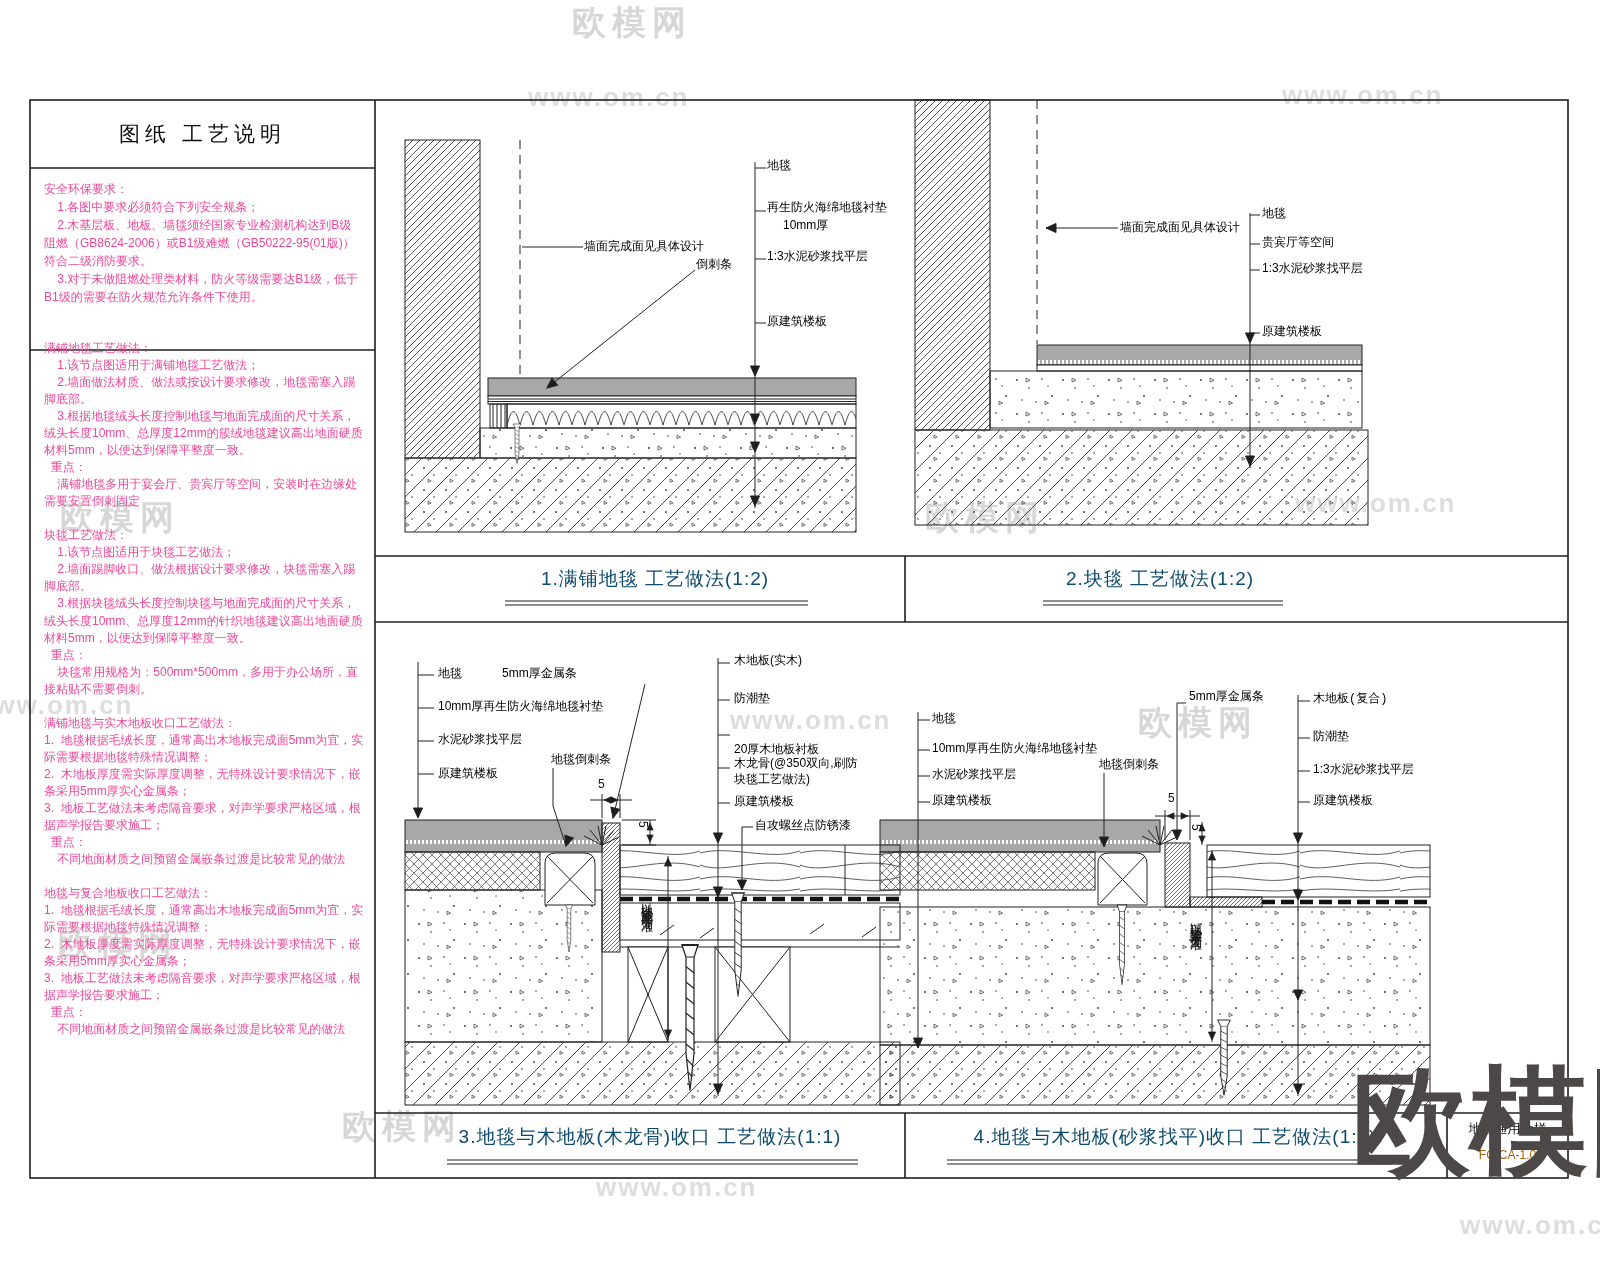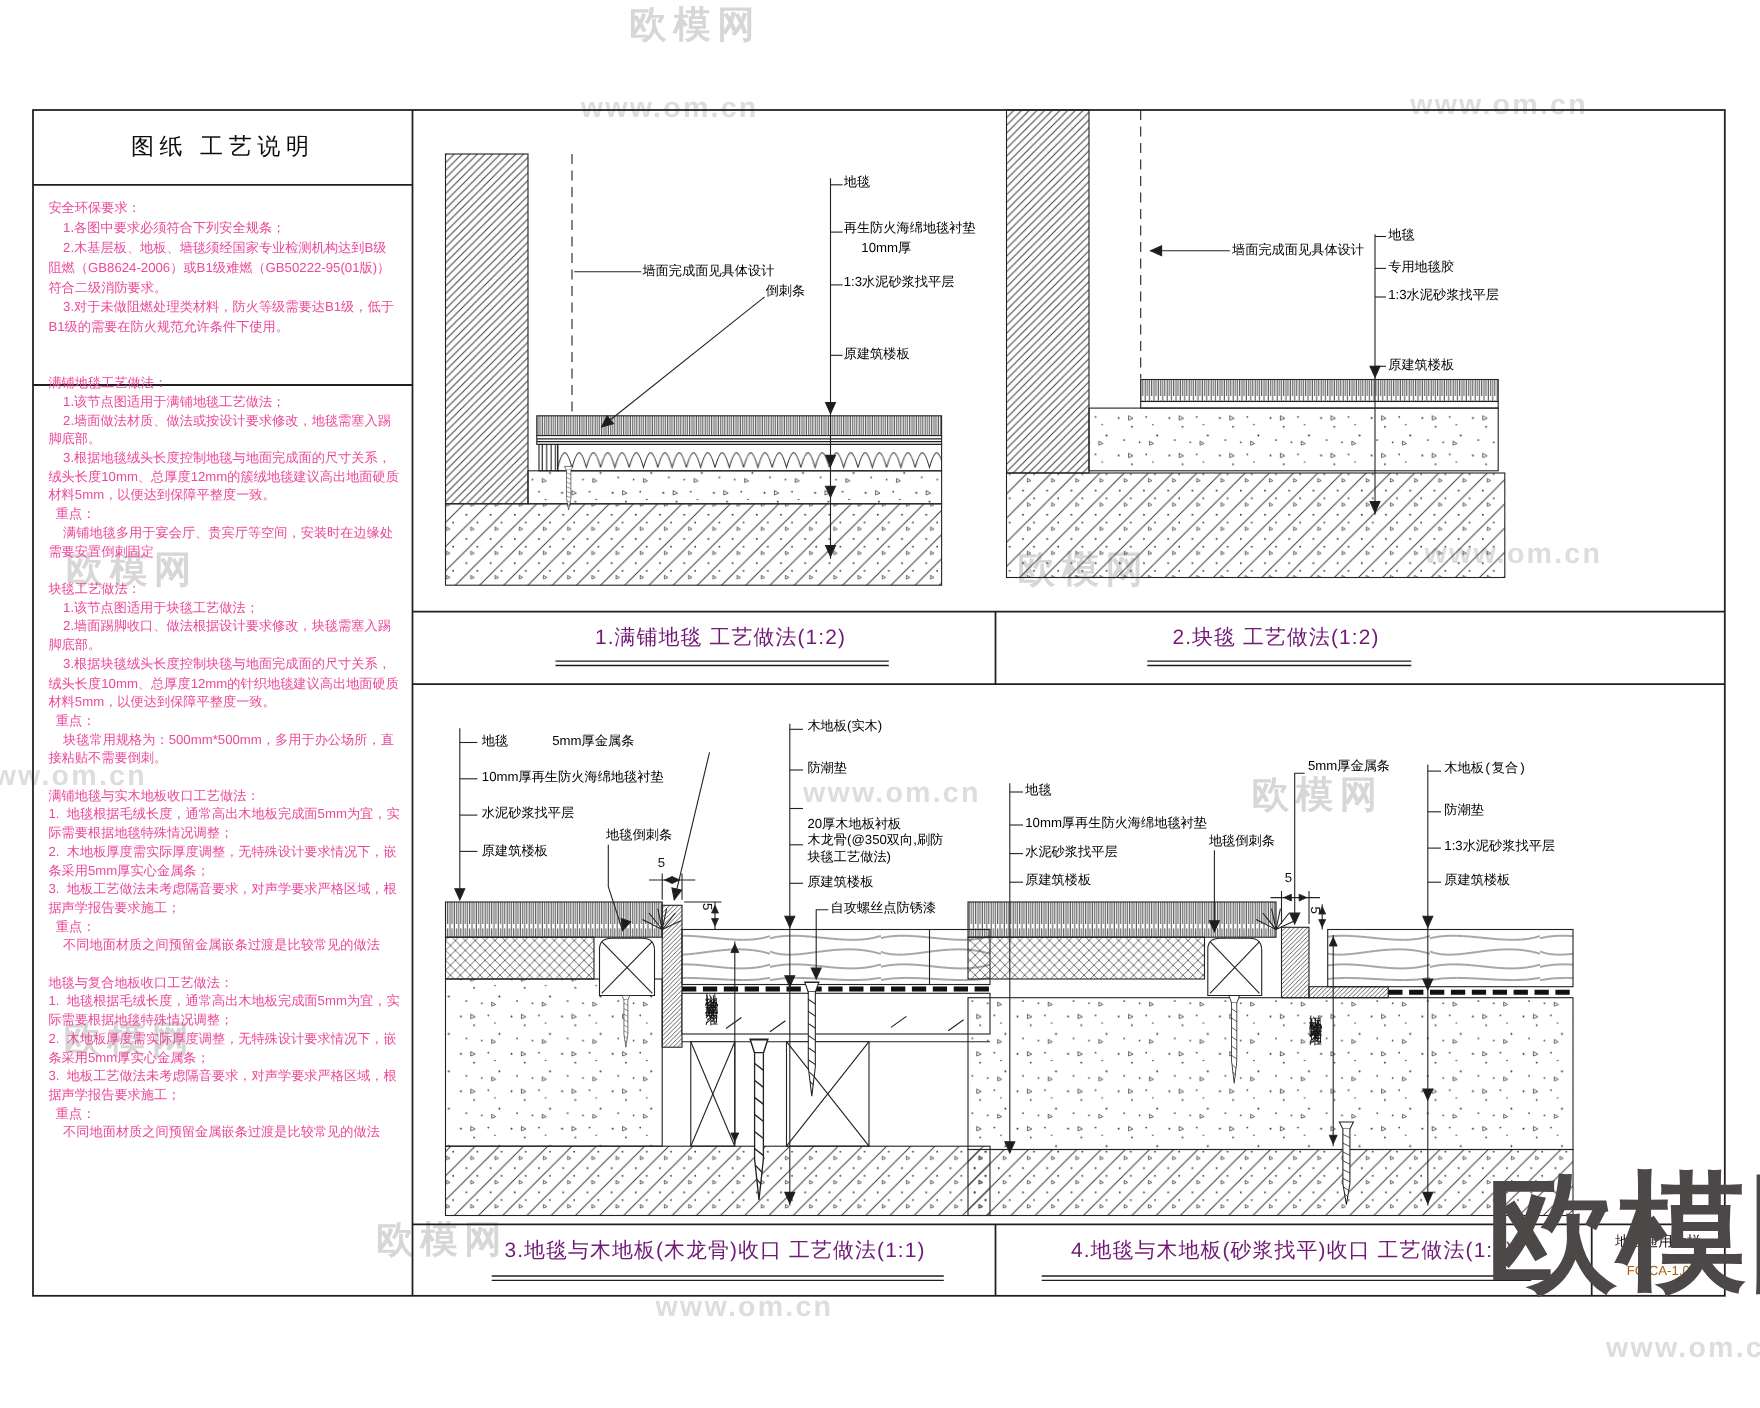--- a/index.html
+++ b/index.html
@@ -6,21 +6,21 @@
   body{width:1600px;height:1280px;position:relative;overflow:hidden;background:#ffffff;
        font-family:"Liberation Sans","DejaVu Sans",sans-serif;color:#111;}
   #cad{position:absolute;left:0;top:0;z-index:2;}
   .wm-brand{position:absolute;z-index:1;font-size:34px;font-weight:bold;color:#d7d7d7;letter-spacing:6px;white-space:nowrap;}
   .wm-url{position:absolute;z-index:1;font-size:26px;font-weight:bold;color:#dddddd;letter-spacing:2px;white-space:nowrap;}
   .wm-big{position:absolute;z-index:6;font-size:118px;font-weight:bold;color:#4d4848;letter-spacing:0px;white-space:nowrap;line-height:1;}
   .lbl{position:absolute;z-index:4;font-size:12px;line-height:1.25;white-space:nowrap;color:#000000;}
   .dim{position:absolute;z-index:4;font-size:12px;color:#131313;}
   .dimv{position:absolute;z-index:4;font-size:12px;color:#131313;writing-mode:vertical-rl;text-orientation:mixed;}
   .vtext{position:absolute;z-index:4;font-size:12px;color:#131313;writing-mode:vertical-rl;text-orientation:upright;letter-spacing:2px;}
-  .dtitle{position:absolute;z-index:4;font-size:19px;color:#701a75;text-align:center;letter-spacing:1px;}
+  .dtitle{position:absolute;z-index:4;font-size:19px;color:#0c4a6e;text-align:center;letter-spacing:1px;}
   .notes-title{position:absolute;z-index:4;left:30px;top:100px;width:345px;height:68px;line-height:68px;
                text-align:center;font-size:21px;letter-spacing:5px;color:#0c0c0c;}
   .notes-body{position:absolute;z-index:4;white-space:pre-wrap;font-size:12px;color:#ec4899;}
   .tb-name{position:absolute;z-index:4;left:1450px;top:1120px;width:115px;text-align:center;font-size:13px;color:#111;}
   .tb-no{position:absolute;z-index:4;left:1450px;top:1148px;width:115px;text-align:center;font-size:12px;color:#a16207;}
 </style>
 </head>
 <body>
 
 <div class="wm-brand" style="left:572px;top:0px;">欧模网</div>
@@ -302,21 +302,21 @@
 <div class="lbl" style="left:767px;top:158px;">地毯</div>
 <div class="lbl" style="left:767px;top:200px;">再生防火海绵地毯衬垫</div>
 <div class="lbl" style="left:783px;top:218px;">10mm厚</div>
 <div class="lbl" style="left:767px;top:249px;">1:3水泥砂浆找平层</div>
 <div class="lbl" style="left:767px;top:314px;">原建筑楼板</div>
 <div class="lbl" style="left:584px;top:239px;">墙面完成面见具体设计</div>
 <div class="lbl" style="left:696px;top:257px;">倒刺条</div>
 
 <div class="lbl" style="left:1120px;top:220px;">墙面完成面见具体设计</div>
 <div class="lbl" style="left:1262px;top:206px;">地毯</div>
-<div class="lbl" style="left:1262px;top:235px;">专用地毯胶</div>
+<div class="lbl" style="left:1262px;top:235px;">贵宾厅等空间</div>
 <div class="lbl" style="left:1262px;top:261px;">1:3水泥砂浆找平层</div>
 <div class="lbl" style="left:1262px;top:324px;">原建筑楼板</div>
 
 <div class="lbl" style="left:438px;top:666px;">地毯</div>
 <div class="lbl" style="left:502px;top:666px;">5mm厚金属条</div>
 <div class="lbl" style="left:438px;top:699px;">10mm厚再生防火海绵地毯衬垫</div>
 <div class="lbl" style="left:438px;top:732px;">水泥砂浆找平层</div>
 <div class="lbl" style="left:438px;top:766px;">原建筑楼板</div>
 <div class="lbl" style="left:551px;top:752px;">地毯倒刺条</div>
 <div class="lbl" style="left:734px;top:653px;">木地板(实木)</div>

